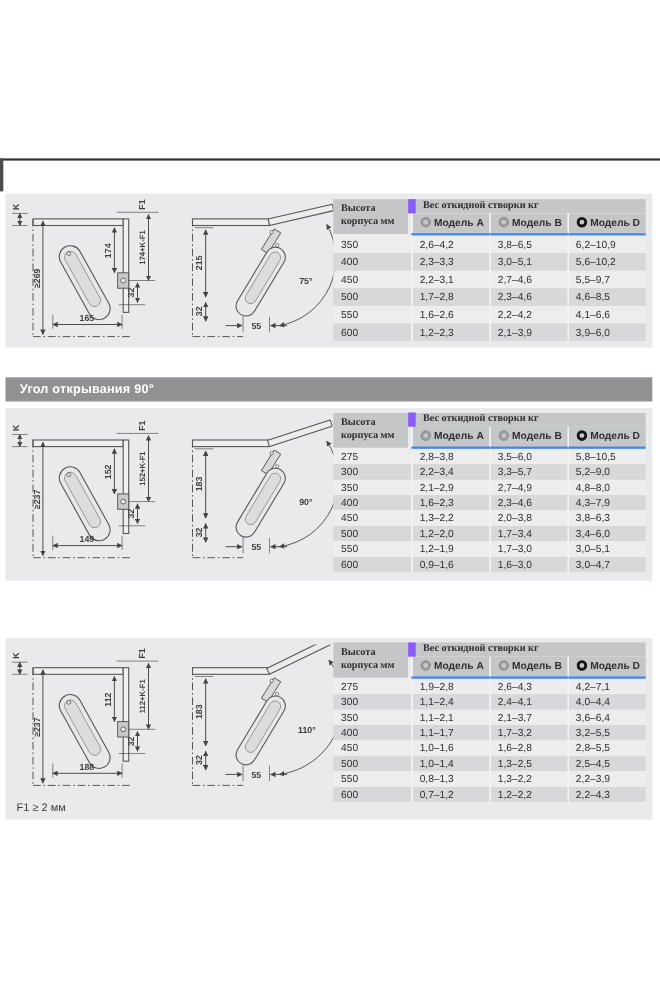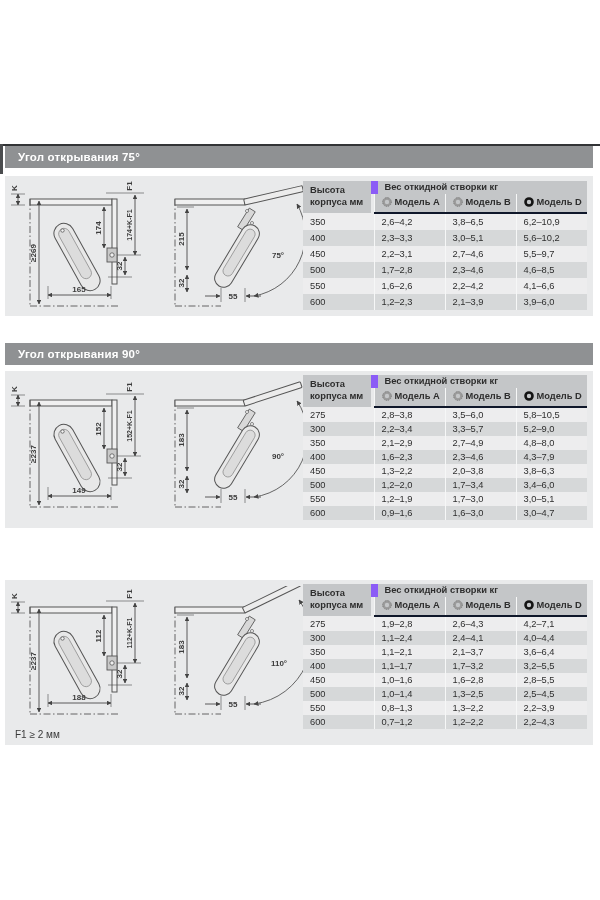--- a/index.html
+++ b/index.html
@@ -23,52 +23,49 @@
   .dimline{stroke:var(--line);stroke-width:.9;}
   .thin{stroke:var(--line);stroke-width:.6;}
   .draw{stroke:#555;stroke-width:1;fill:#f0f0f0;}
   .dashdot{stroke:#555;stroke-width:.9;stroke-dasharray:7 2.5 1.5 2.5;fill:none;}
 
   .tablewrap{position:absolute;left:298px;}
   table.spec{border-collapse:collapse;table-layout:fixed;width:284px;}
   table.spec th,table.spec td{padding:0 0 0 7px;text-align:left;overflow:hidden;white-space:nowrap;}
   table.spec col{width:71px;}
   thead th{background:var(--table-header-bg);font-size:9.3px;font-weight:bold;vertical-align:top;}
-  tr.group-row th{height:13px;line-height:13px;}
+  tr.group-row th{height:13px;line-height:13px;font-family:Liberation Serif, serif;}
   tr.group-row th.colhead{white-space:normal;line-height:12px;padding-top:3px;font-size:9.3px;}
   tr.model-row th{height:16px;line-height:16px;border-left:1px solid #f6f7f7;}
   tr.model-row th .micon{display:inline-block;vertical-align:-2px;margin-right:3px;}
   tr.group-row th.groupspan{border-left:7px solid #8b5cf6;}
   tbody td{font-size:9.3px;background:var(--row-bg);}
   tbody tr.alt td{background:var(--row-alt-bg);}
   tbody td + td{border-left:1px solid #f6f7f7;}
-  thead tr.model-row th{border-bottom:2px solid #0f172a;margin-top:30px;}
+  thead tr.model-row th{border-bottom:2px solid #3b82f6;margin-top:30px;}
   .s1 tbody td{height:16px;line-height:16px;}
   .s2 tbody td,.s3 tbody td{height:14px;line-height:14px;}
 
   .footnote{position:absolute;left:10px;bottom:5px;font-size:10px;color:#3a3a3a;}
 </style>
 </head>
 <body>
 
 <svg width="0" height="0" style="position:absolute">
   <defs>
     <marker id="ah" viewBox="0 0 10 10" refX="9" refY="5" markerWidth="5.5" markerHeight="5.5" orient="auto-start-reverse">
       <path d="M0 0 L10 5 L0 10 z" fill="#444"></path>
     </marker>
   </defs>
 </svg>
 
 <div class="page">
   <div class="top-rule"></div>
   <div class="top-rule-nub"></div>
 
-  <div class="section-header" style="top:146px">
-    <span class="title">Угол открывания 75°</span>
-  </div>
   <div class="panel s1" style="top:176px;height:140px">
 
     <svg class="fig" style="left:3px;top:2px" width="145" height="135" viewBox="0 0 145 135">
       <text transform="rotate(-90 9 10)" x="9" y="10" text-anchor="middle">K</text>
       <line class="thin" x1="3" y1="16" x2="17" y2="16"></line>
       <line class="thin" x1="3" y1="27" x2="17" y2="27"></line>
       <line class="dimline" x1="10" y1="16" x2="10" y2="27" marker-start="url(#ah)" marker-end="url(#ah)"></line>
       <line class="thin" x1="98" y1="15" x2="136" y2="15"></line>
       <text transform="rotate(-90 124 8)" x="124" y="8" text-anchor="middle">F1</text>
       <rect class="draw" x="22" y="21" width="82" height="6"></rect>

